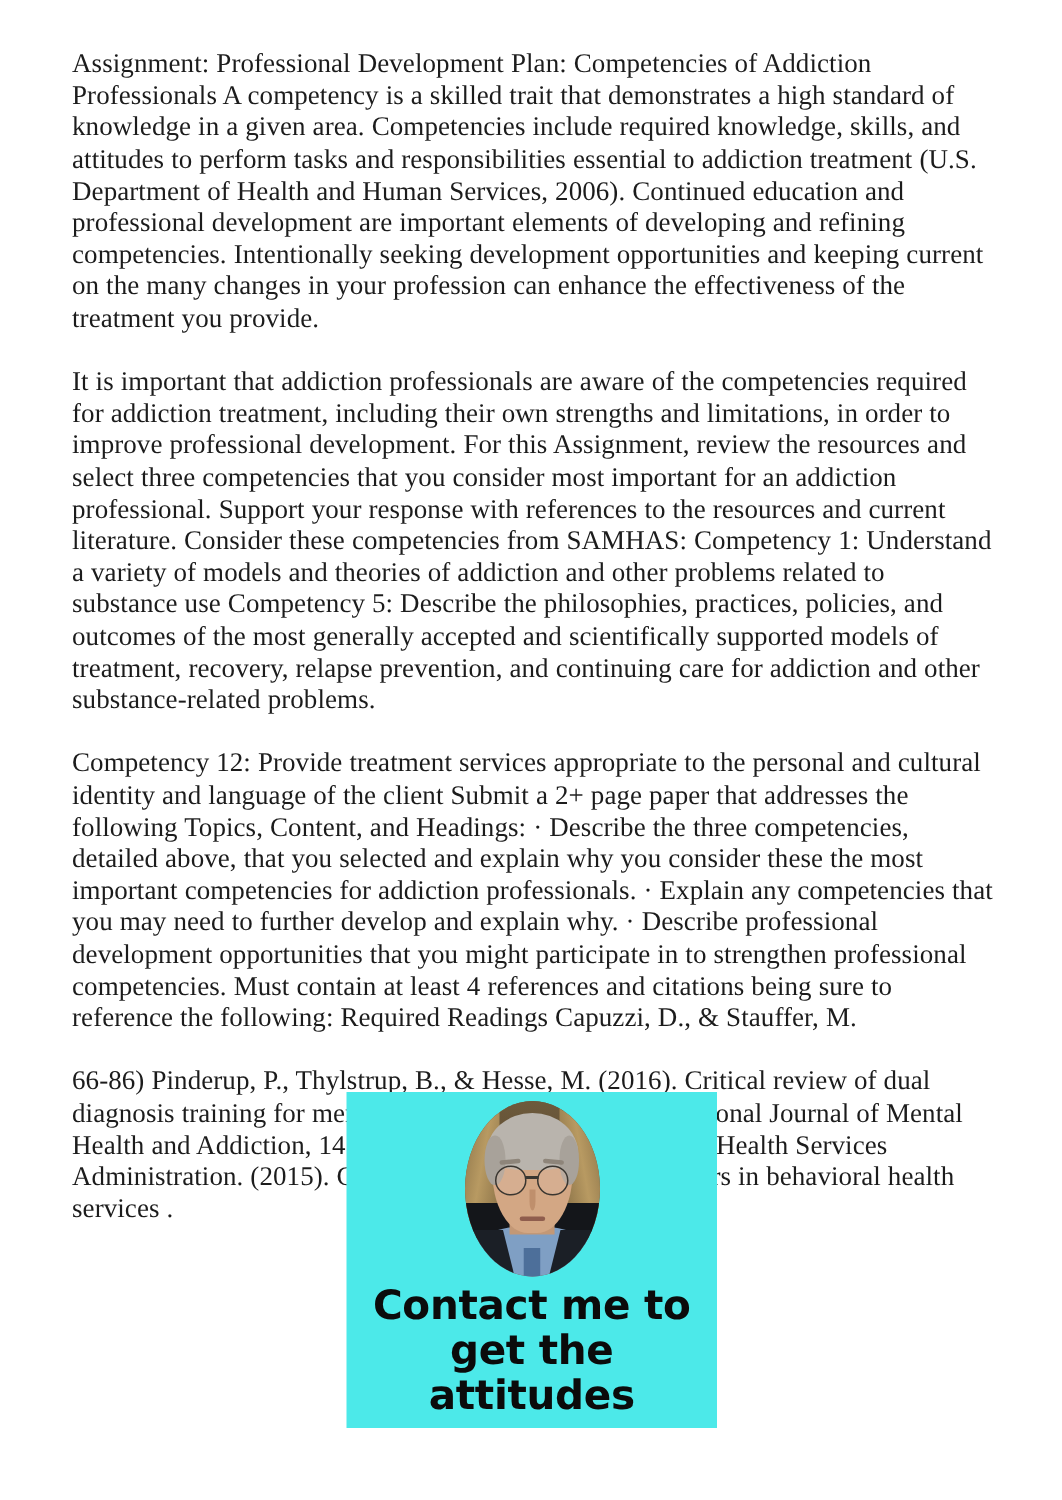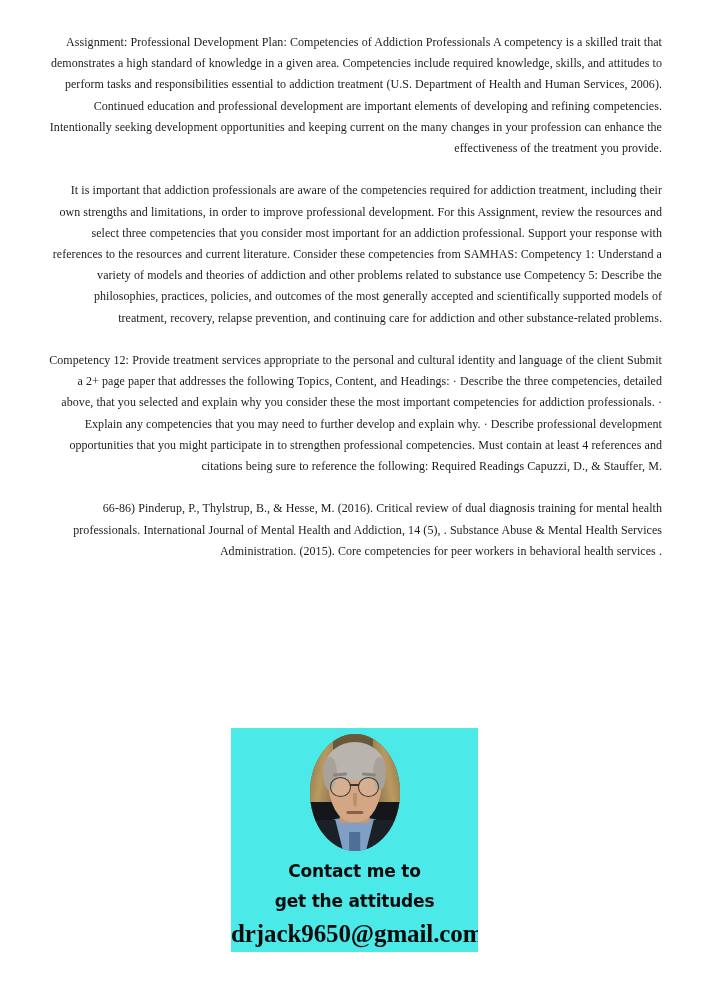--- a/index.html
+++ b/index.html
@@ -25,23 +25,23 @@
   }
 
   #document-body {
     position: absolute;
     left: 48px;
     top: 32px;
     width: 614px;
   }
 
   .para {
-    font-size: 12px;
+    font-size: 18px;
     line-height: 21.2px;
-    text-align: right;
+    text-align: left;
     margin: 0 0 21.2px 0;
     color: #1c1c1c;
     letter-spacing: 0.05px;
     word-spacing: 0.1px;
   }
   .para:last-child { margin-bottom: 0; }
 
   
   #contact-card {
     position: absolute;
@@ -160,21 +160,21 @@
 
   #contact-lines {
     position: absolute;
     left: 0;
     top: 128px;
     width: 100%;
   }
   .contact-heading {
     font-family: "DejaVu Sans", "Liberation Sans", sans-serif;
     font-weight: bold;
-    font-size: 17px;
+    font-size: 27px;
     line-height: 30px;
     color: #0b0b0b;
     letter-spacing: -0.2px;
   }
   .contact-email {
     font-family: "Liberation Serif", "DejaVu Serif", serif;
     font-weight: bold;
     font-size: 25px;
     line-height: 30px;
     color: #0b0b0b;

